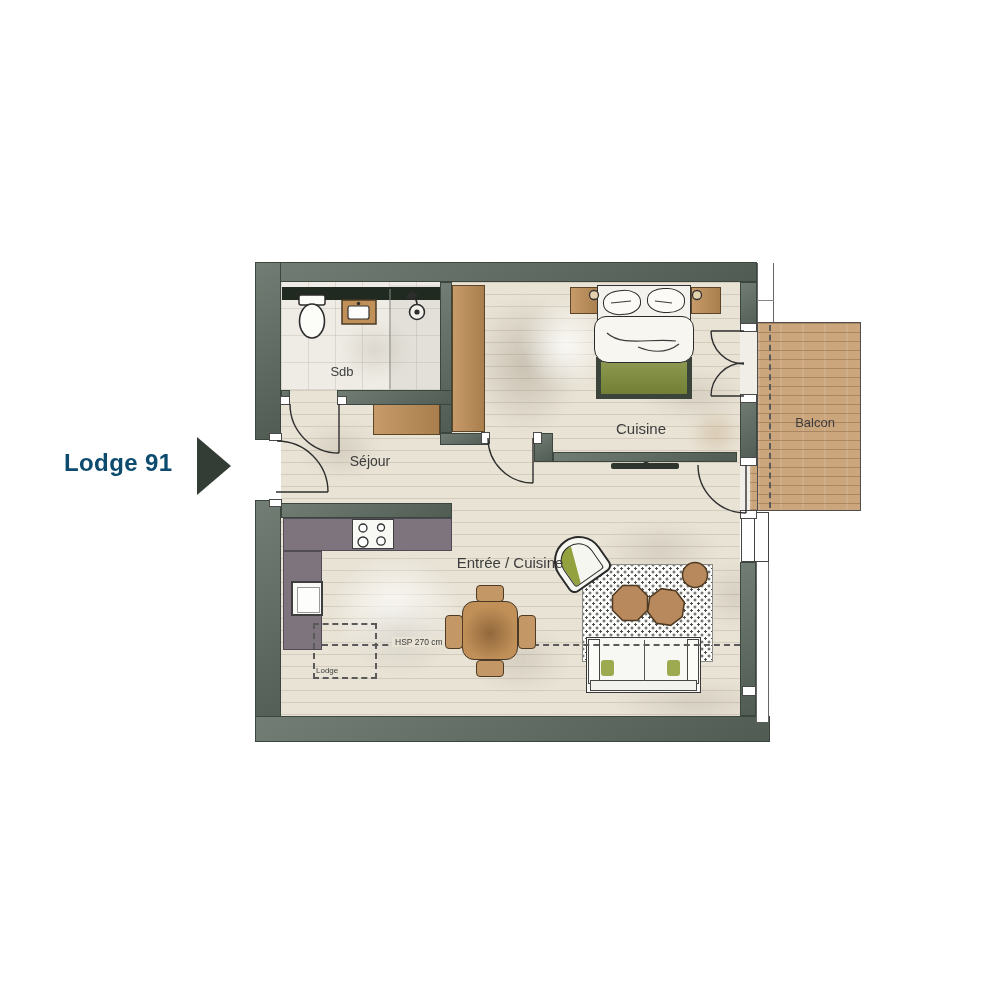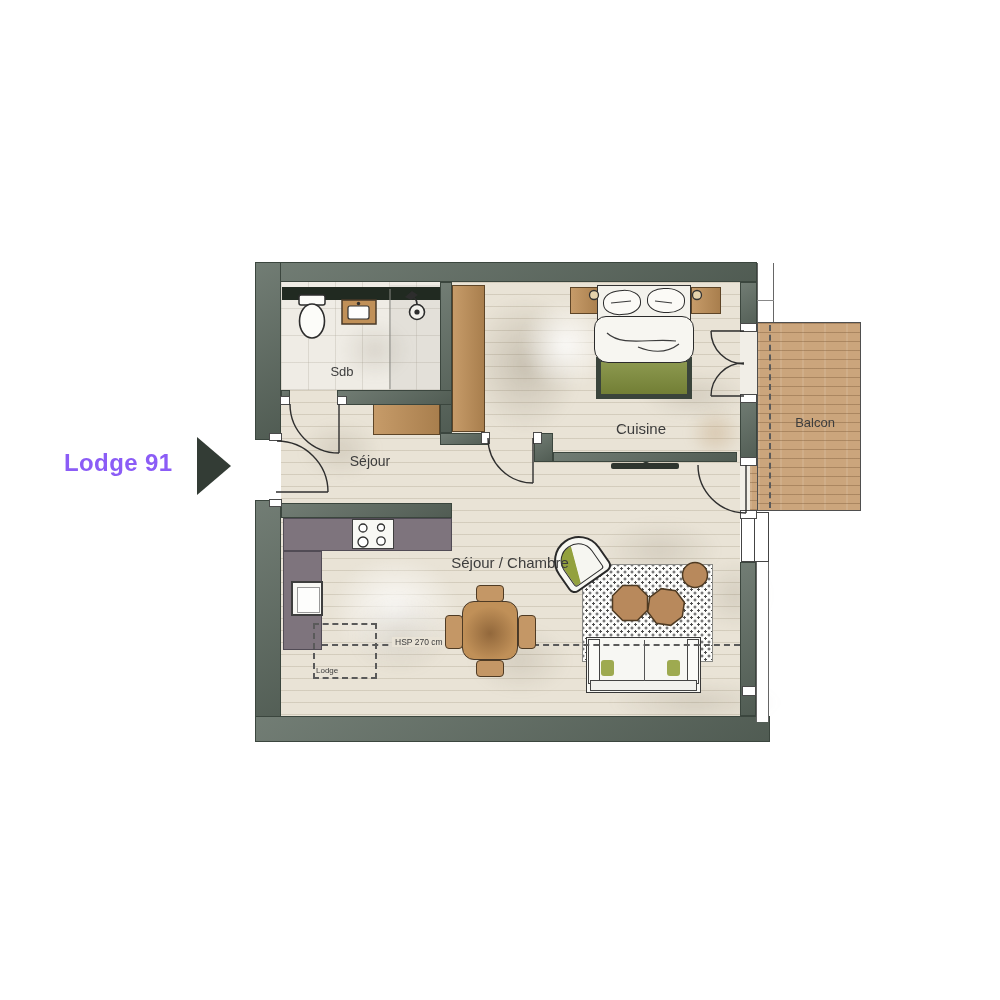--- a/index.html
+++ b/index.html
@@ -68,21 +68,21 @@
   .vline{position:absolute;background:#444;}
   .hline{position:absolute;background:#888;}
   
   .dashbox{position:absolute;border:2px dashed var(--dash,#5a5a5a);box-sizing:border-box;}
   .dashline-h{position:absolute;border-top:2px dashed var(--dash,#5a5a5a);height:0;}
   .dashline-v{position:absolute;border-left:2px dashed var(--dash,#5a5a5a);width:0;}
   .room-label{position:absolute;color:var(--label,#3d3d3d);text-align:center;white-space:nowrap;}
   .tiny-label{position:absolute;color:#3d3d3d;font-size:8px;white-space:nowrap;}
   .hsp-label{position:absolute;color:#3d3d3d;font-size:8.5px;background:var(--floor,#e9e3d6);padding:0 3px;white-space:nowrap;}
   
-  .lodge-title{position:absolute;color:#8b5cf6;font-size:24px;font-weight:700;letter-spacing:.4px;}
+  .lodge-title{position:absolute;color:#0c4a6e;font-size:24px;font-weight:700;letter-spacing:.4px;}
   .arrow-right{position:absolute;width:0;height:0;border-left:34px solid #333c35;
         border-top:29px solid transparent;border-bottom:29px solid transparent;}
   svg.overlay{position:absolute;left:0;top:0;pointer-events:none;}
   .ov{stroke:#2f2f2f;stroke-width:1.4;fill:none;}
 </style>
 </head>
 <body>
 
 <div id="canvas">
 
@@ -186,21 +186,21 @@
   <div class="jamb" style="left:740px;top:510px;width:17px;height:9px;"></div>
 
   <div class="abs deck" style="left:757px;top:322px;width:104px;height:189px;border:1.2px solid #4f4f4f;box-sizing:border-box;">
     <div class="dashline-v" style="left:11px;top:2px;height:183px;"></div>
     <div class="room-label" style="left:0;right:0;top:92px;font-size:13px;padding-left:12px;">Balcon</div>
   </div>
 
   <div class="room-label" style="left:322px;top:364px;width:40px;font-size:13px;">Sdb</div>
   <div class="room-label" style="left:335px;top:453px;width:70px;font-size:14px;">Séjour</div>
   <div class="room-label" style="left:596px;top:420px;width:90px;font-size:15px;">Cuisine</div>
-  <div class="room-label" style="left:440px;top:554px;width:140px;font-size:15px;">Séjour / Chambre</div>
+  <div class="room-label" style="left:440px;top:554px;width:140px;font-size:15px;">Entrée / Cuisine</div>
 
   <svg class="overlay" width="1000" height="1000" viewBox="0 0 1000 1000">
 
     <g>
       <path class="ov" d="M277,441 A51,51 0 0 1 328,492"></path>
       <path class="ov" d="M276,492 L328,492"></path>
     </g>
     <g>
       <path class="ov" d="M290,404 A49,49 0 0 0 339,453"></path>
       <path class="ov" d="M339,404 L339,453"></path>

